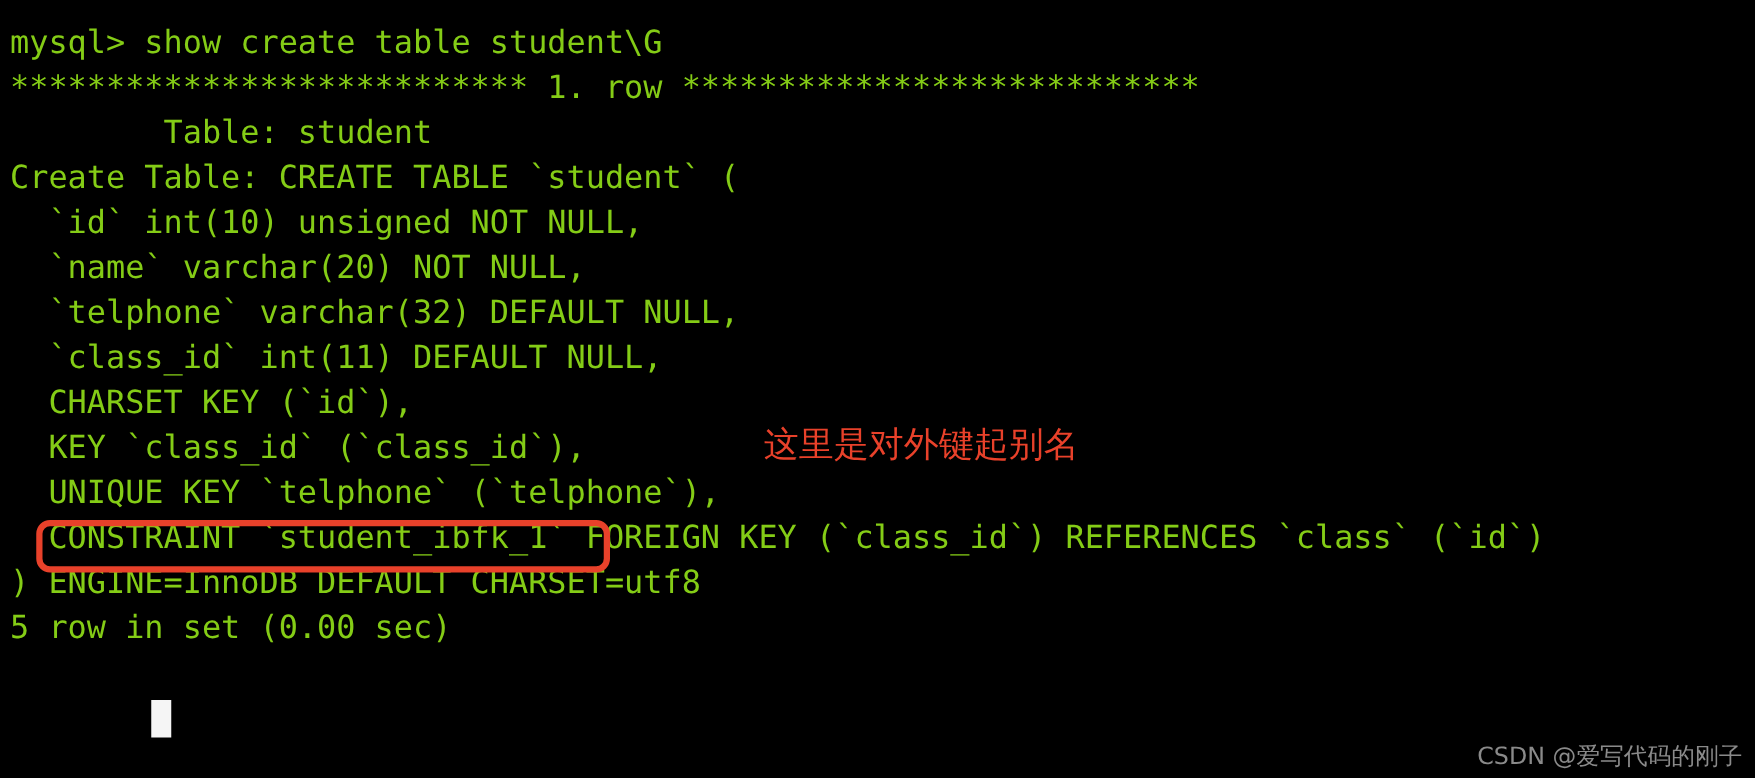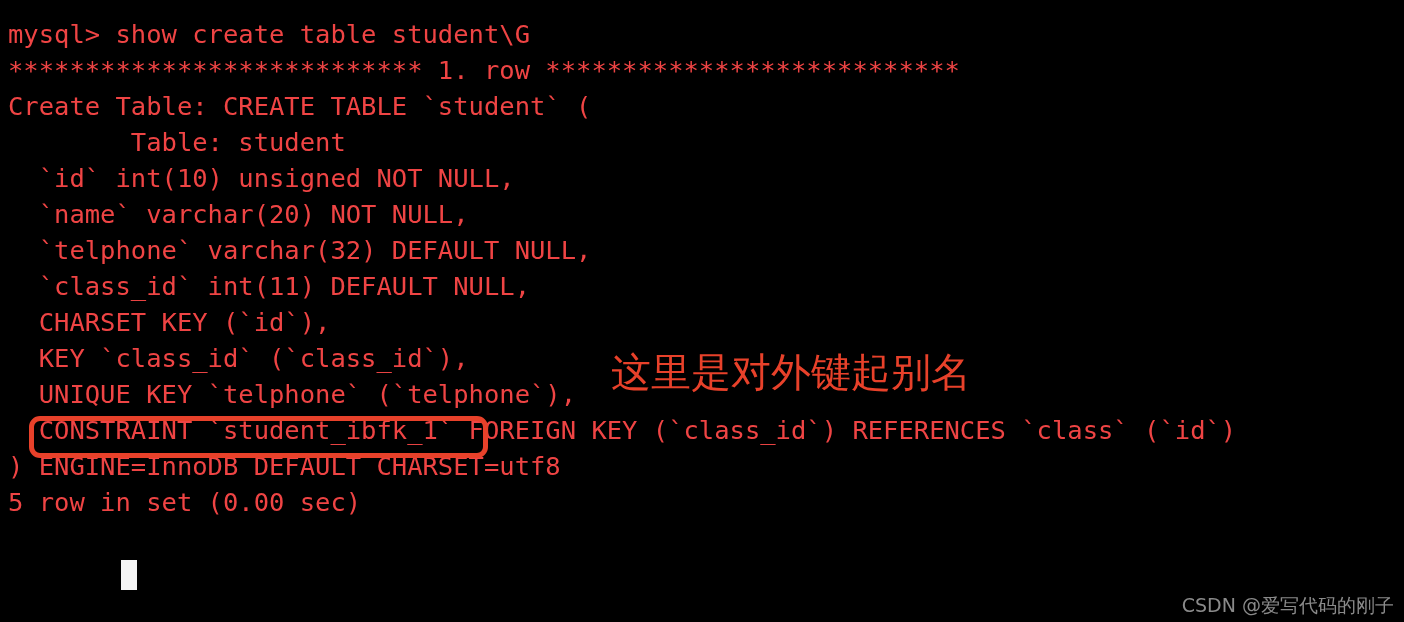--- a/index.html
+++ b/index.html
@@ -30,36 +30,36 @@
     left: 8px;
     top: 16px;
     width: 1396px;
   }
 
   .line {
     font-family: "DejaVu Sans Mono", monospace;
     font-size: 25.5px;
     line-height: 36px;
     letter-spacing: 0px;
-    color: #ef4444;
+    color: #84cc16;
     white-space: pre;
     height: 36px;
   }
 
   .line.blank {
     color: transparent;
   }
 
   
   #annotation {
     position: absolute;
     left: 611px;
-    top: 348px;
+    top: 332px;
     font-family: "DejaVu Sans", sans-serif;
-    font-size: 40px;
+    font-size: 28px;
     line-height: 48px;
     color: #e8412a;
     white-space: pre;
     font-weight: 400;
   }
 
   
   #highlight-box {
     position: absolute;
     left: 29px;
@@ -96,22 +96,22 @@
   }
 </style>
 </head>
 <body>
 
 <div id="terminal">
 
   <div class="term-lines">
     <div class="line">mysql&gt; show create table student\G</div>
     <div class="line">*************************** 1. row ***************************</div>
+    <div class="line">        Table: student</div>
     <div class="line">Create Table: CREATE TABLE `student` (</div>
-    <div class="line">        Table: student</div>
     <div class="line">  `id` int(10) unsigned NOT NULL,</div>
     <div class="line">  `name` varchar(20) NOT NULL,</div>
     <div class="line">  `telphone` varchar(32) DEFAULT NULL,</div>
     <div class="line">  `class_id` int(11) DEFAULT NULL,</div>
     <div class="line">  CHARSET KEY (`id`),</div>
     <div class="line">  KEY `class_id` (`class_id`),</div>
     <div class="line">  UNIQUE KEY `telphone` (`telphone`),</div>
     <div class="line">  CONSTRAINT `student_ibfk_1` FOREIGN KEY (`class_id`) REFERENCES `class` (`id`)</div>
     <div class="line">) ENGINE=InnoDB DEFAULT CHARSET=utf8</div>
     <div class="line">5 row in set (0.00 sec)</div>

